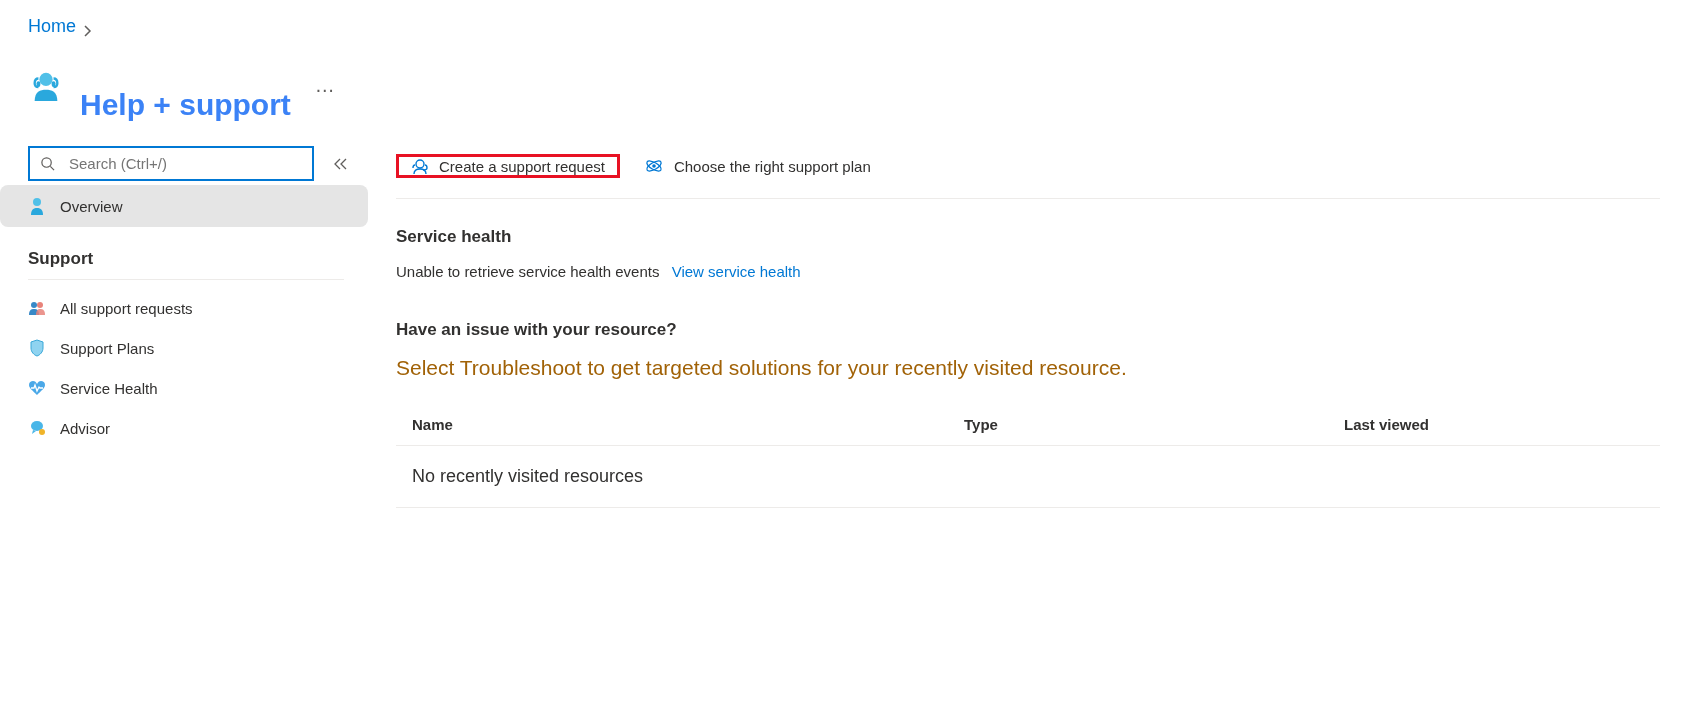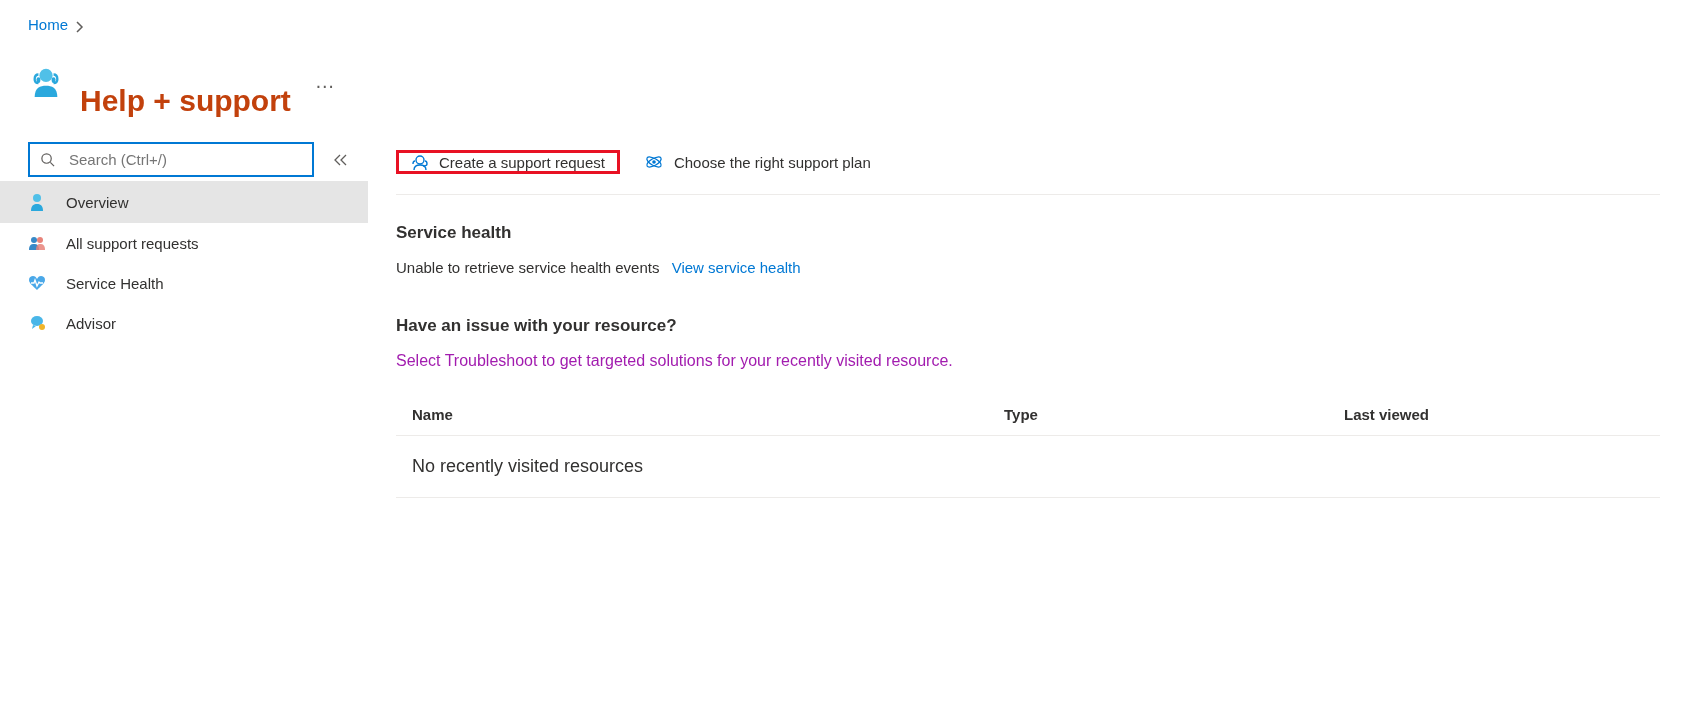--- a/index.html
+++ b/index.html
@@ -11,21 +11,21 @@
     body {
       background: #ffffff;
       color: #323130;
       font-size: 14px;
     }
     .breadcrumb {
       padding: 16px 0 12px 28px;
       display: flex;
       align-items: flex-end;
       gap: 8px;
-      font-size: 15px;
+      font-size: 18px;
     }
     .breadcrumb a {
       color: #0078d4;
       text-decoration: none;
     }
     .breadcrumb .chev {
       color: #605e5c;
       font-size: 13px;
     }
     .header {
@@ -37,21 +37,21 @@
     .header .icon-wrap {
       width: 36px;
       height: 36px;
       display: flex;
       align-items: center;
       justify-content: center;
     }
     .header h1 {
       font-size: 30px;
       font-weight: 600;
-      color: #c2410c;
+      color: #3b82f6;
       margin-top: 39px;
     }
     .header .more {
       color: #605e5c;
       font-size: 20px;
       letter-spacing: 2px;
       padding-left: 8px;
       cursor: pointer;
     }
     .layout {
@@ -87,26 +87,27 @@
     }
     .collapse-btn {
       color: #605e5c;
       font-size: 14px;
       cursor: pointer;
       padding: 4px;
     }
     .nav-item {
       display: flex;
       align-items: center;
-      gap: 20px;
+      gap: 14px;
       padding: 12px 12px;
       margin-left: -28px;
       padding-left: 28px;
       cursor: pointer;
       font-size: 15px;
+      border-radius: 8px;
     }
     .nav-item.active {
       background: #e5e5e5;
     }
     .nav-item .nav-icon {
       width: 18px;
       height: 18px;
       display: flex;
       align-items: center;
       justify-content: center;
@@ -164,37 +165,37 @@
     .health-row {
       font-size: 15px;
       margin-bottom: 24px;
     }
     .health-row a {
       color: #0078d4;
       text-decoration: none;
       margin-left: 8px;
     }
     .subtext {
-      font-size: 16px;
-      color: #a21caf;
+      font-size: 21px;
+      color: #a16207;
       margin-bottom: 24px;
     }
     .table {
       width: 100%;
     }
     .table-header {
       display: flex;
       border-bottom: 1px solid #edebe9;
       padding: 12px 16px;
       font-weight: 600;
       font-size: 15px;
     }
     .col-name { flex: 1; }
     .col-type { width: 340px; }
-    .col-last { width: 300px; }
+    .col-last { width: 300px; margin-left: 40px; }
     .table-empty {
       padding: 20px 16px;
       font-size: 18px;
       border-bottom: 1px solid #edebe9;
     }
     svg { display: block; }
   </style>
 </head>
 <body>
 
@@ -244,34 +245,43 @@
     <div class="nav-item active">
       <span class="nav-icon">
         <svg width="16" height="18" viewBox="0 0 16 18">
           <circle cx="8" cy="5" r="4" fill="#50c0e8"></circle>
           <path d="M2 18 C2 12 5 11 8 11 C11 11 14 12 14 18 Z" fill="#2aa8dd"></path>
         </svg>
       </span>
       <span>Overview</span>
     </div>
 
+    <div class="section-header">Support</div>
 
     <div class="nav-list">
       <div class="nav-item">
         <span class="nav-icon">
           <svg width="18" height="16" viewBox="0 0 18 16">
             <circle cx="6" cy="5" r="3" fill="#3889c7"></circle>
             <circle cx="12" cy="5" r="3" fill="#e8837a"></circle>
             <path d="M1 15 C1 10 3 9 6 9 C9 9 11 10 11 15 Z" fill="#3889c7"></path>
             <path d="M8 15 C8 10 10 9 12 9 C15 9 17 10 17 15 Z" fill="#e8837a" opacity="0.85"></path>
           </svg>
         </span>
         <span>All support requests</span>
       </div>
 
+      <div class="nav-item">
+        <span class="nav-icon">
+          <svg width="16" height="18" viewBox="0 0 16 18">
+            <path d="M8 1 L14 3 L14 9 C14 13 11 16 8 17 C5 16 2 13 2 9 L2 3 Z" fill="#8fd3f0" stroke="#3aa8d8" stroke-width="1"></path>
+          </svg>
+        </span>
+        <span>Support Plans</span>
+      </div>
 
       <div class="nav-item">
         <span class="nav-icon">
           <svg width="18" height="16" viewBox="0 0 18 16">
             <path d="M9 15 C5 11 1 8 1 5 C1 2 3 1 5 1 C7 1 8 2 9 4 C10 2 11 1 13 1 C15 1 17 2 17 5 C17 8 13 11 9 15 Z" fill="#4aa8e8"></path>
             <path d="M3 8 L6 8 L7 5 L9 11 L11 7 L12 8 L15 8" stroke="#ffffff" stroke-width="1.3" fill="none"></path>
           </svg>
         </span>
         <span>Service Health</span>
       </div>

